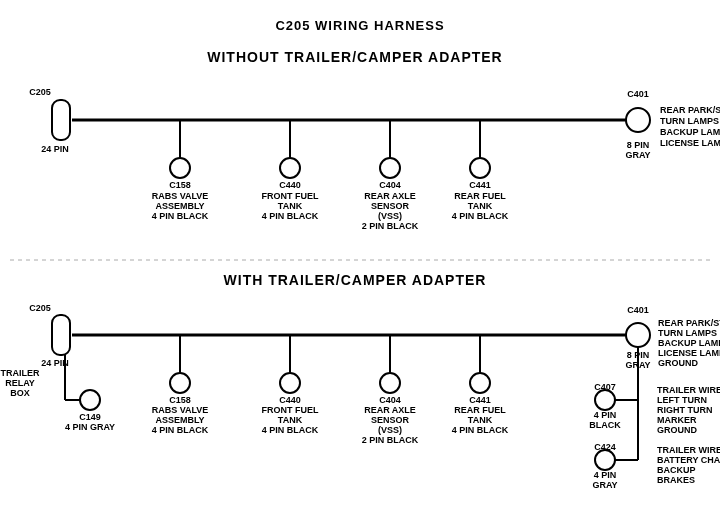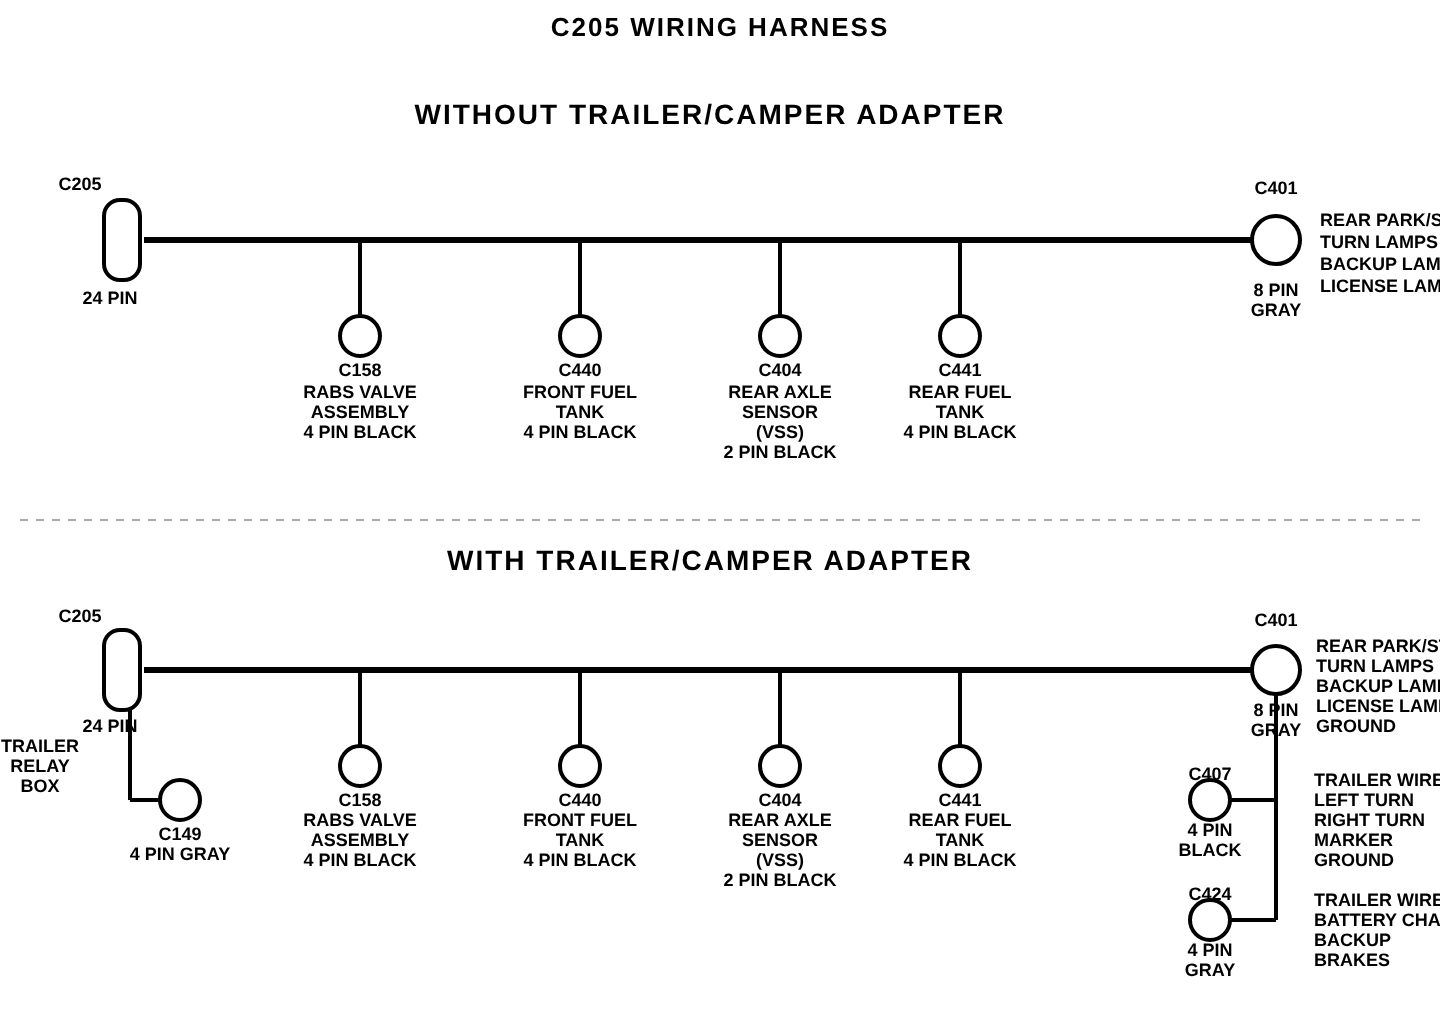--- a/index.html
+++ b/index.html
@@ -13,21 +13,21 @@
     }
     .page {
       width: 720px;
       height: 517px;
       position: relative;
     }
     .page-title {
       text-align: center;
       font-size: 13px;
       font-weight: bold;
-      padding-top: 6px;
+      padding-top: 18px;
       letter-spacing: 1px;
     }
     svg {
       position: absolute;
       top: 0;
       left: 0;
       width: 720px;
       height: 517px;
     }
   </style>

